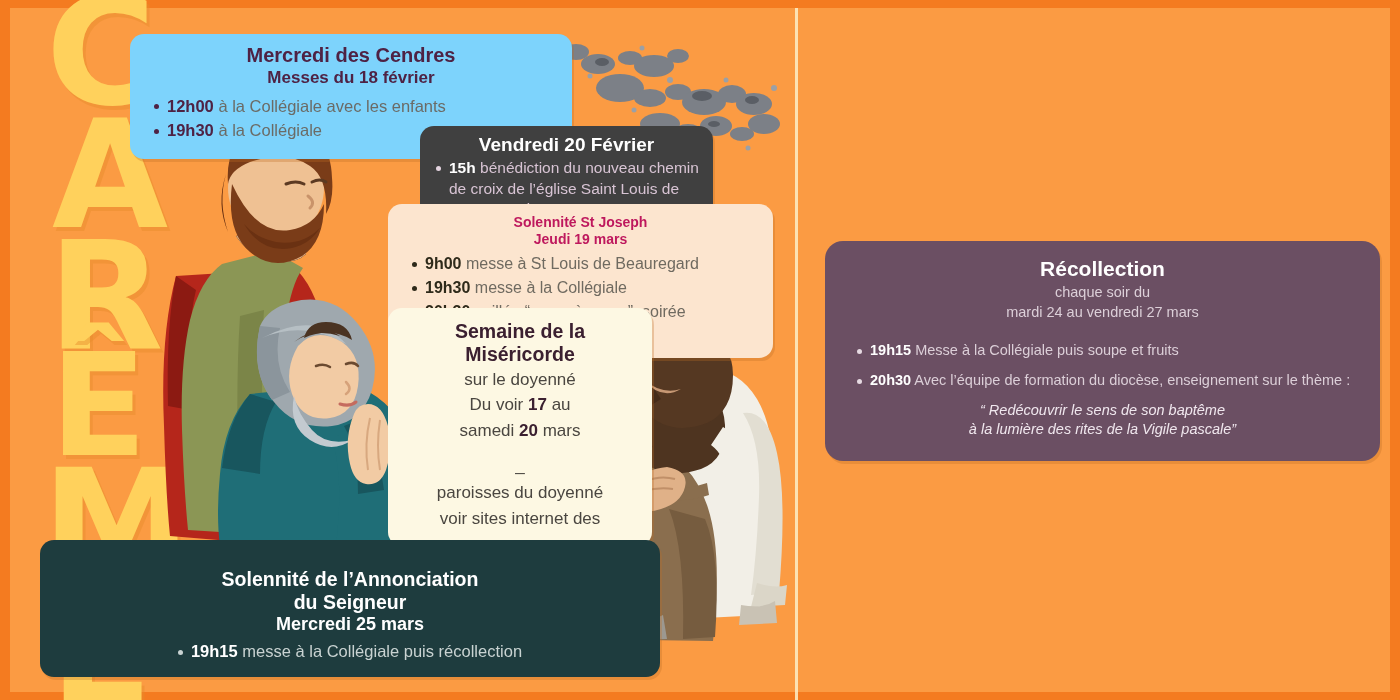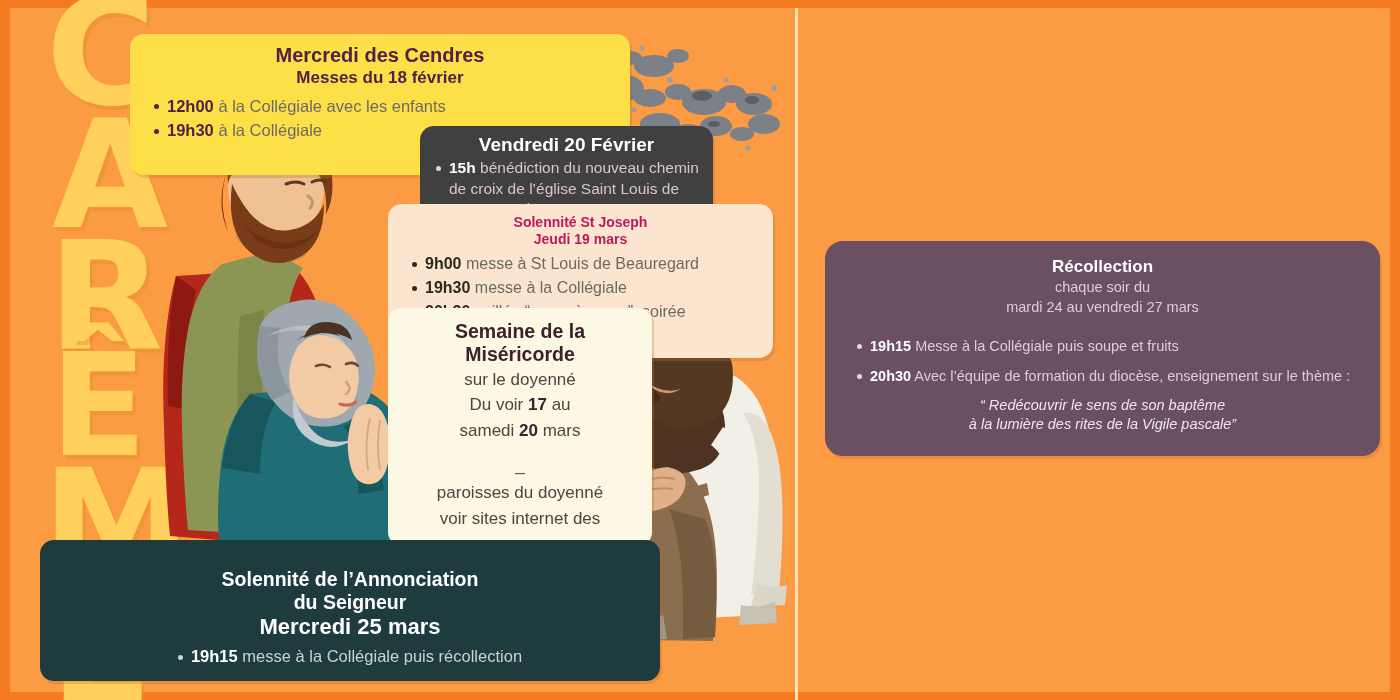--- a/index.html
+++ b/index.html
@@ -98,22 +98,22 @@
     left: 2px; top: .52em;
     width: 5px; height: 5px;
     border-radius: 50%;
     background: currentColor;
   }
   .card li b { font-weight: 700; }
 
   
   #card-cendres {
     left: 120px; top: 26px;
-    width: 500px; padding: 10px 16px 30px;
-    background: #fde047;
+    width: 442px; padding: 10px 16px 14px;
+    background: #7dd3fc;
     color: #6B6B66;
     font-size: 16.5px;
   }
   #card-cendres .ttl { color: #4E2244; font-size: 20px; }
   #card-cendres .ttl .sub { font-size: 17px; display:block; color:#4E2244;}
   #card-cendres ul { margin-top: 8px; }
   #card-cendres li { margin: 3px 0 3px 6px; }
   #card-cendres li b { color: #4E2244; }
   #card-cendres li::before { background: #4E2244; }
 
@@ -160,40 +160,40 @@
 
   
   #card-annonciation {
     left: 30px; top: 532px;
     width: 620px; padding: 28px 16px 14px;
     background: #1E3C3E;
     color: #C9D3D2;
     font-size: 16.5px;
   }
   #card-annonciation .ttl { color: #FFFFFF; font-size: 19.5px; }
-  #card-annonciation .ttl .sub { display:block; font-size:22px; }
+  #card-annonciation .ttl .sub { display:block; font-size:18px; }
   #card-annonciation ul { margin-top: 6px; }
   #card-annonciation li { text-align:center; padding-left:0; }
   #card-annonciation li::before {
     position: static; display:inline-block;
     margin-right: 8px; vertical-align: middle;
     background: #C9D3D2;
   }
   #card-annonciation li b { color: #FFFFFF; }
 
   
   #card-recollection {
     left: 815px; top: 233px;
     width: 555px; padding: 16px 24px 22px;
     background: #6B4F63;
     color: #DCCFD8;
     font-size: 14.5px;
     border-radius: 18px;
   }
-  #card-recollection .ttl { color: #FFFFFF; font-size: 17px; }
+  #card-recollection .ttl { color: #FFFFFF; font-size: 21px; }
   #card-recollection .sub { text-align:center; font-weight:400; font-size:14.5px;
     color:#DCCFD8; line-height:1.3; margin-top:1px; }
   #card-recollection ul { margin-top: 20px; }
   #card-recollection li { margin: 0 0 11px 6px; }
   #card-recollection li b { color: #FFFFFF; }
   #card-recollection li::before { background: #E6DAE2; }
   #card-recollection .quote {
     text-align: center;
     font-style: italic;
     line-height: 1.3;

